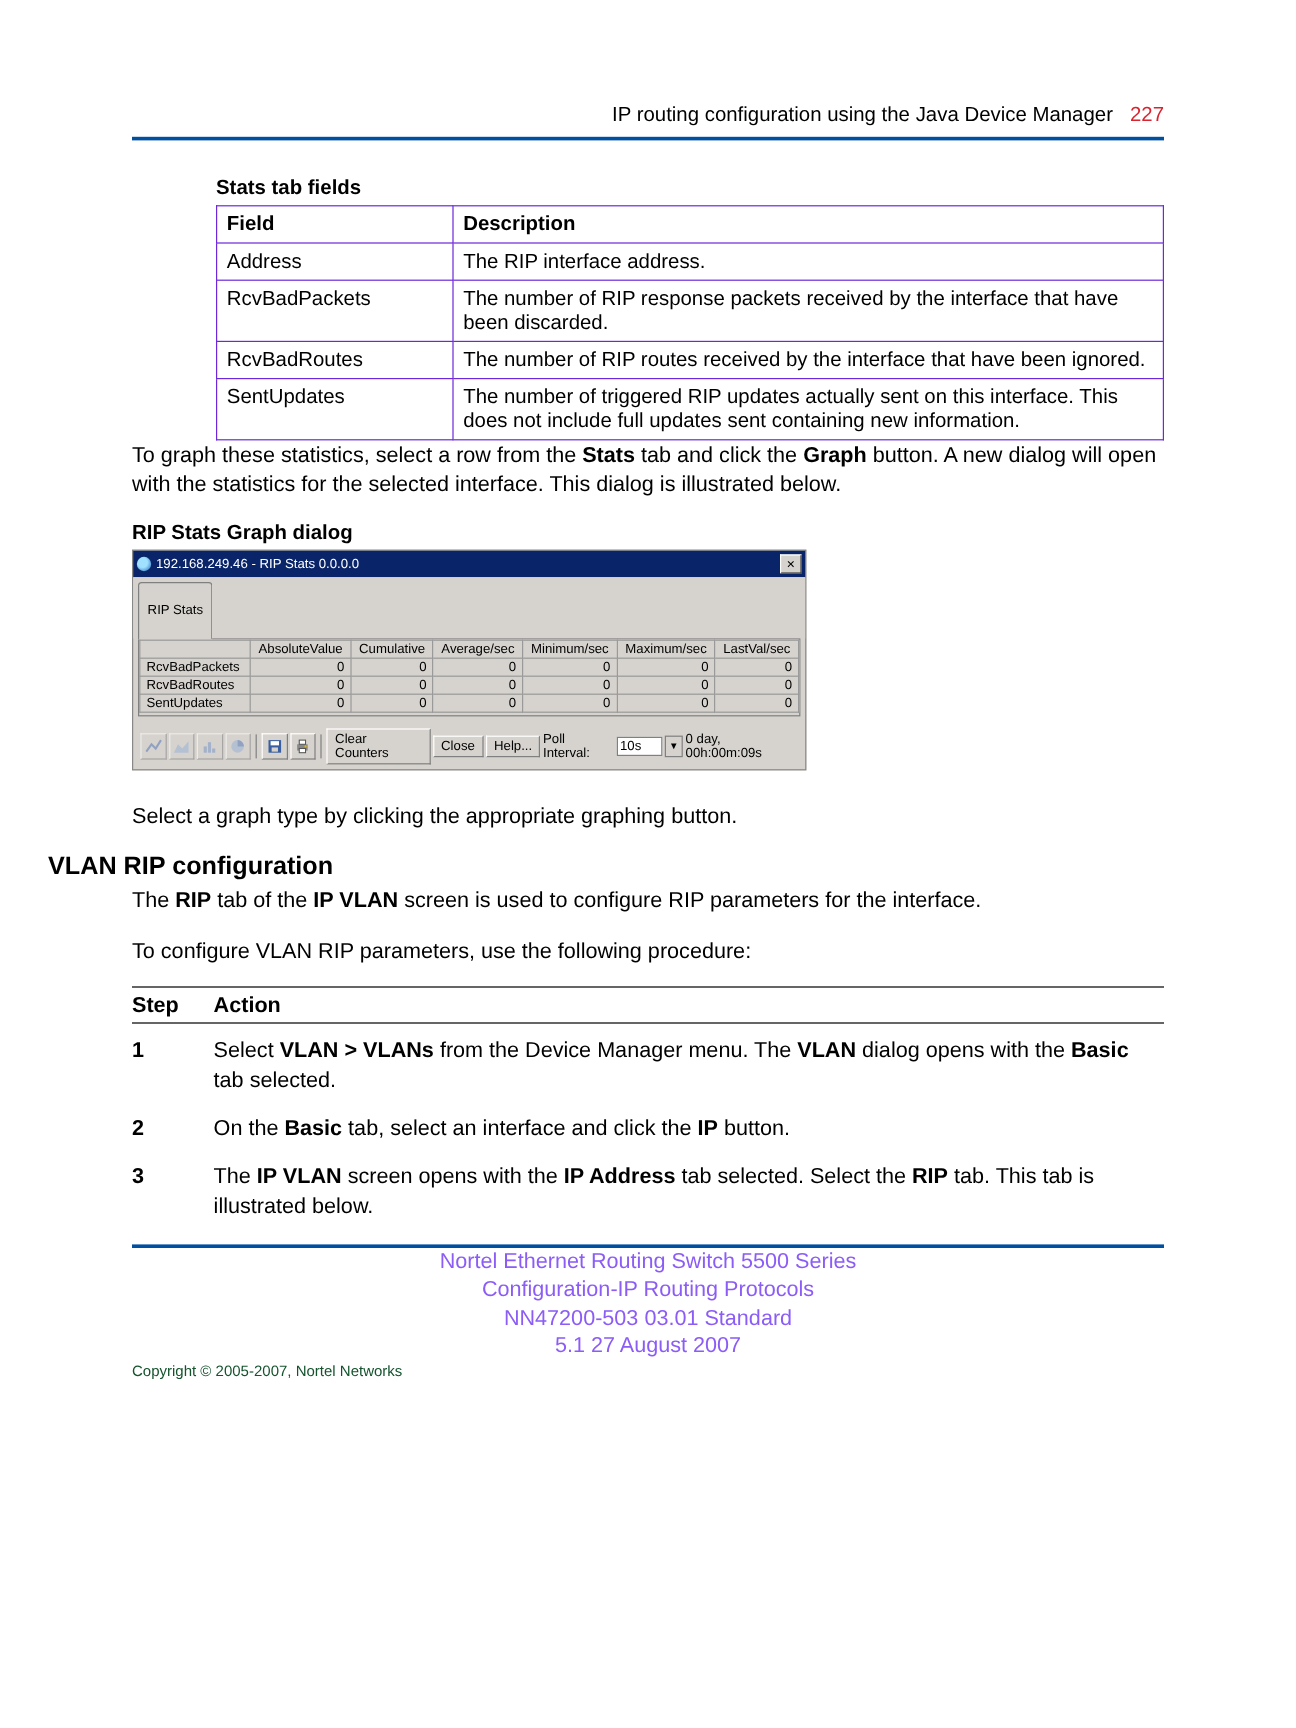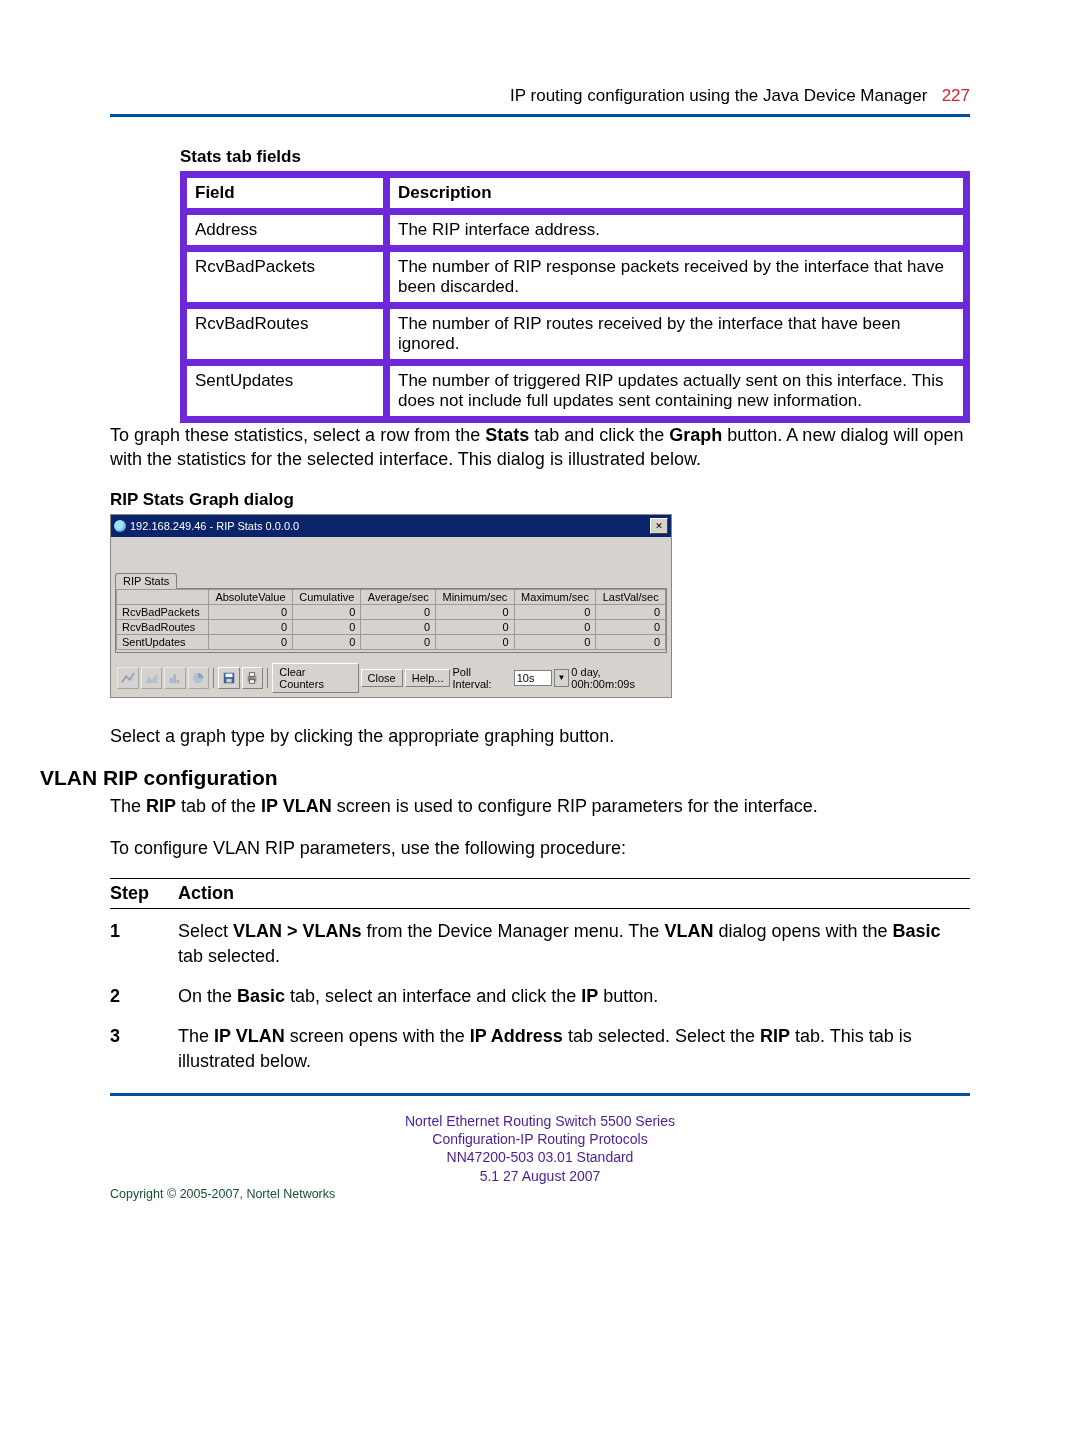--- a/index.html
+++ b/index.html
@@ -35,21 +35,21 @@
     font-weight: bold;
     font-size: 17px;
     margin-bottom: 4px;
   }
   table.fields {
     border-collapse: collapse;
     width: 100%;
     font-size: 17px;
   }
   table.fields th, table.fields td {
-    border: 7px solid #6d28d9;
+    border: 1px solid #6d28d9;
     padding: 5px 8px;
     text-align: left;
     vertical-align: top;
   }
   table.fields th { font-weight: bold; }
   .end-marker-wrap {
     margin: 28px 0 34px 0;
   }
   .end-marker-wrap hr {
     border: none;
@@ -112,25 +112,24 @@
   }
   .dlg-tabs {
     display: flex;
     padding: 4px 4px 0 4px;
     background: #d6d3ce;
   }
   .dlg-tab {
     border: 1px solid #808080;
     border-bottom: 1px solid #d6d3ce;
     background: #d6d3ce;
-    padding: 1px 7px;
+    padding: 17px 7px;
     border-radius: 3px 3px 0 0;
     font-size: 11px;
     margin-bottom: -1px;
-    margin-top: 32px;
   }
   .dlg-body {
     border: 1px solid #808080;
     margin: 0 4px 4px 4px;
     background: #d6d3ce;
     padding: 0 0 2px 0;
   }
   .stats-grid {
     width: 100%;
     border-collapse: collapse;
@@ -211,24 +210,24 @@
   .step-row { display: flex; font-size: 18px; line-height: 1.35; margin-bottom: 16px; }
   .step-row .num { width: 68px; font-weight: bold; }
   .step-row .txt { flex: 1; }
   .bottom-rule {
     height: 3px;
     background: #0050a2;
     margin-top: 20px;
   }
   .footer {
     text-align: center;
-    color: #4c1d95;
-    font-size: 14px;
+    color: #8b5cf6;
+    font-size: 18px;
     line-height: 1.3;
-    margin-top: 16px;
+    margin-top: 0;
   }
   .copyright {
     text-align: left;
     font-size: 12.5px;
     color: #14532d;
     margin-top: 2px;
     padding-left: 0;
   }
   .vsep {
     display:inline-block; width:1px; height:20px; background:#808080; margin:0 2px;

